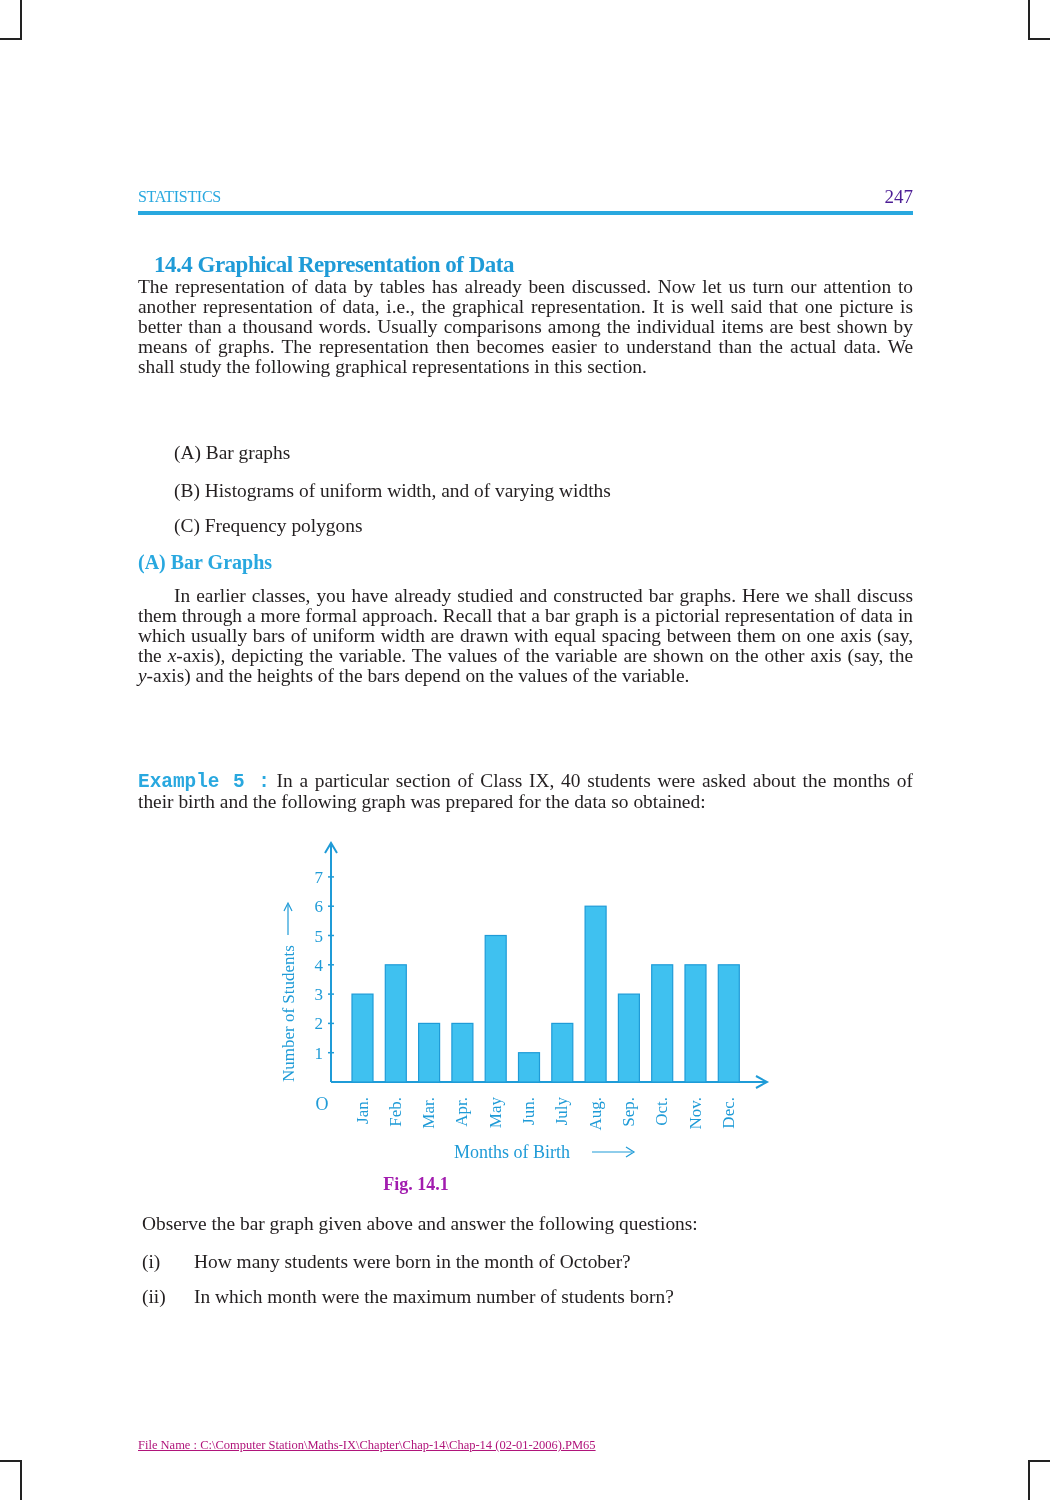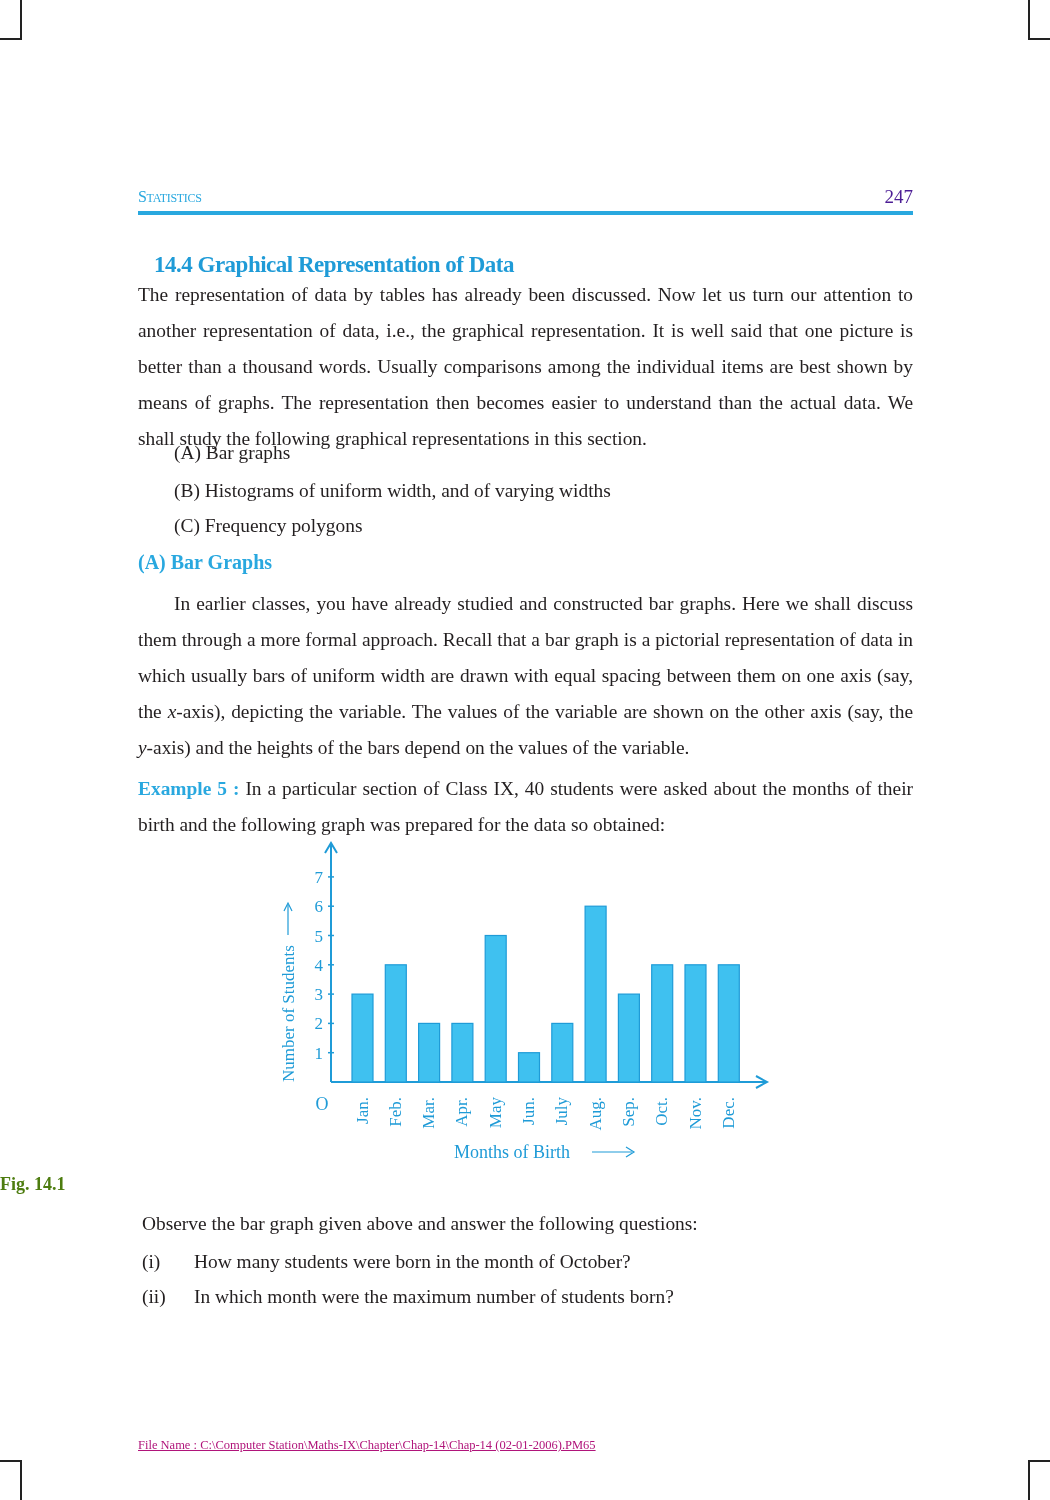--- a/index.html
+++ b/index.html
@@ -1,34 +1,34 @@
 <!DOCTYPE html>
 <html><head>
   <meta charset="utf-8">
   <style>
     html, body { margin: 0; padding: 0; background: #ffffff; }
     body { width: 1050px; height: 1500px; position: relative; overflow: hidden;
            font-family: "Liberation Serif", "DejaVu Serif", serif; color: #231f20; }
     .crop { position: absolute; background: #222; }
     .header { position: absolute; left: 138px; top: 186px; width: 775px; height: 30px; }
     .running-head { position: absolute; left: 0; top: 2px; color: #29a8df; font-size: 16px; letter-spacing: -0.3px; }
-    .running-head .sc { font-size: 12px; }
+    .running-head .sc { font-size: 16px; }
     .page-num { position: absolute; right: 0; top: 0; color: #4c1d95; font-size: 19px; }
     .rule { position: absolute; left: 138px; top: 211px; width: 775px; height: 4px; background: #29a8df; }
     .section-title { position: absolute; left: 138px; top: 236px; color: #1f9bd7; font-weight: bold;
                      font-size: 23px; letter-spacing: -0.5px; margin: 16px; }
-    .para { position: absolute; left: 138px; width: 775px; font-size: 19.4px; line-height: 36px;
+    .para { position: absolute; left: 138px; width: 775px; font-size: 19.4px; line-height: 20px;
             text-align: justify; margin: 0; }
     .para .indent { display: inline-block; width: 36px; }
     .list-item { position: absolute; left: 174px; font-size: 19.4px; margin: 0; }
     .subhead { position: absolute; left: 138px; top: 551px; color: #29a8df; font-weight: bold; font-size: 20px; margin: 0; }
-    .ex-label { color: #29a8df; font-weight: bold; }
+    .ex-label { color: #29a8df; font-weight: bold; font-family: Liberation Mono, monospace; }
     .chart { position: absolute; left: 270px; top: 835px; width: 520px; height: 330px; }
-    .fig-caption { position: absolute; left: 0; width: 832px; top: 1174px; text-align: left;
-                   color: #4d7c0f; font-weight: bold; font-size: 18px; }
+    .fig-caption { position: absolute; left: 0; width: 832px; top: 1174px; text-align: center;
+                   color: #a21caf; font-weight: bold; font-size: 18px; }
     .question { position: absolute; left: 138px; font-size: 19.4px; margin: 4px; }
     .q-num { display: inline-block; width: 52px; }
     .footer { position: absolute; left: 138px; top: 1438px; color: #b0147a; font-size: 12.5px; text-decoration: underline; }
     i { font-style: italic; }
   </style>
 </head>
 <body>
 
 <div class="crop" style="left:20px;top:0;width:2px;height:40px;"></div>
 <div class="crop" style="left:0;top:38px;width:22px;height:2px;"></div>

